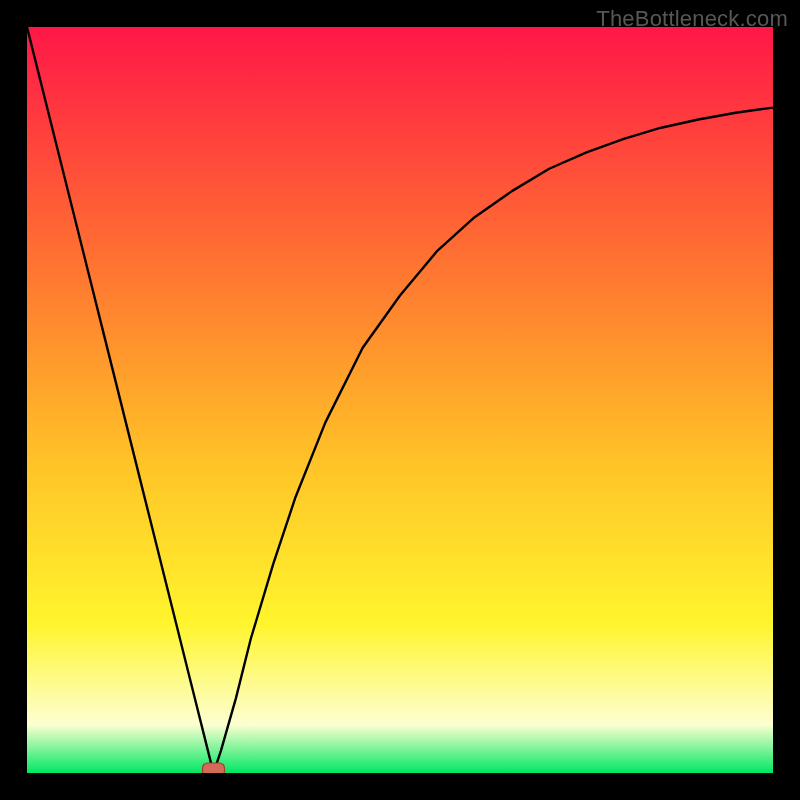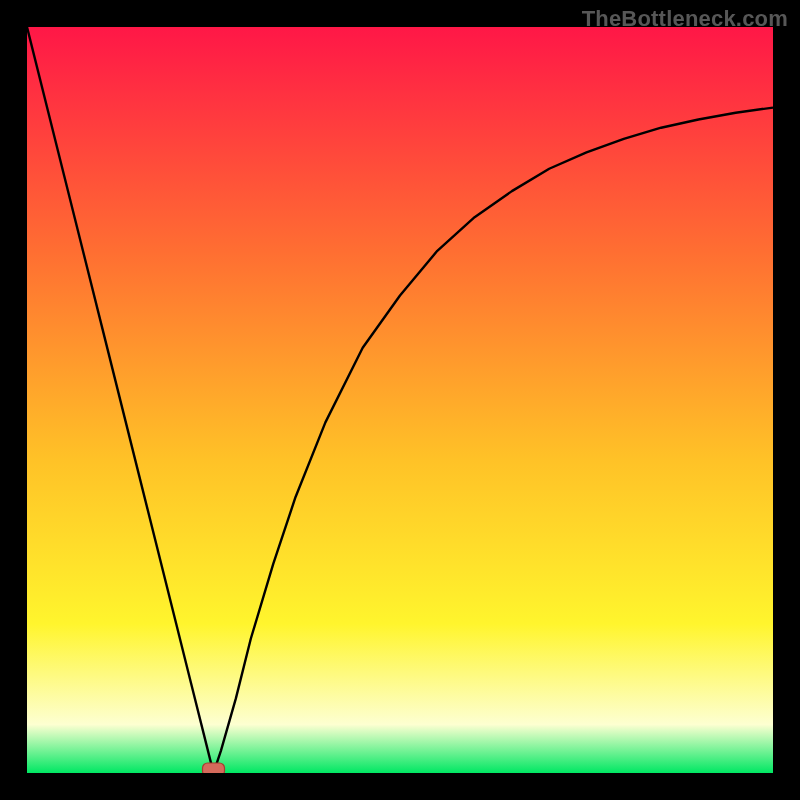--- a/index.html
+++ b/index.html
@@ -19,21 +19,21 @@
     height: 746px;
     background: #000;
   }
   .watermark {
     position: absolute;
     top: 6px;
     right: 12px;
     color: #575757;
     font-size: 22px;
     letter-spacing: 0.2px;
-    font-weight: 700;
+    font-weight: 400;
   }
   svg {
     display: block;
   }
 </style>
 </head>
 <body>
 
 <div class="watermark">TheBottleneck.com</div>
 

